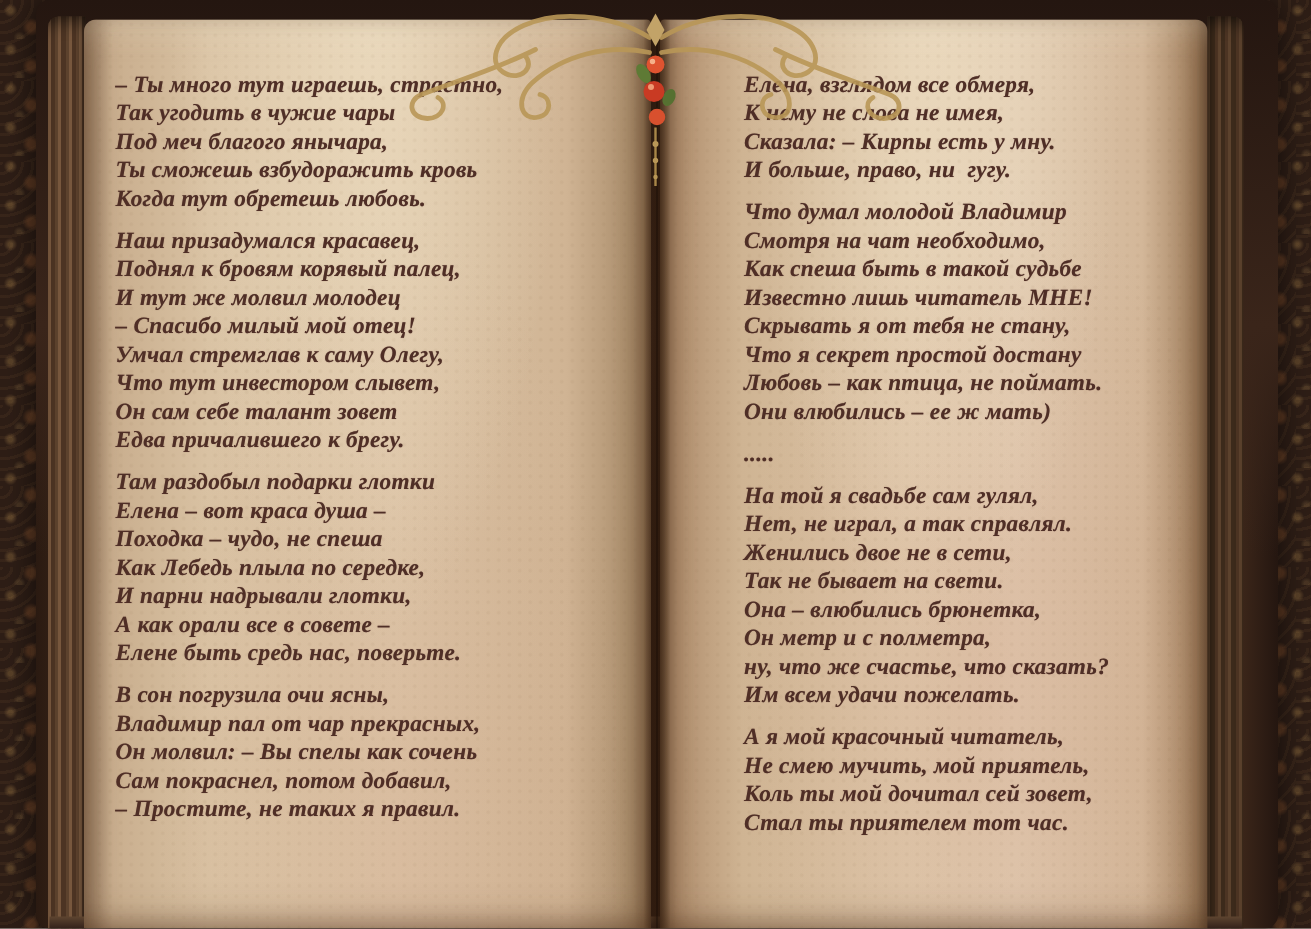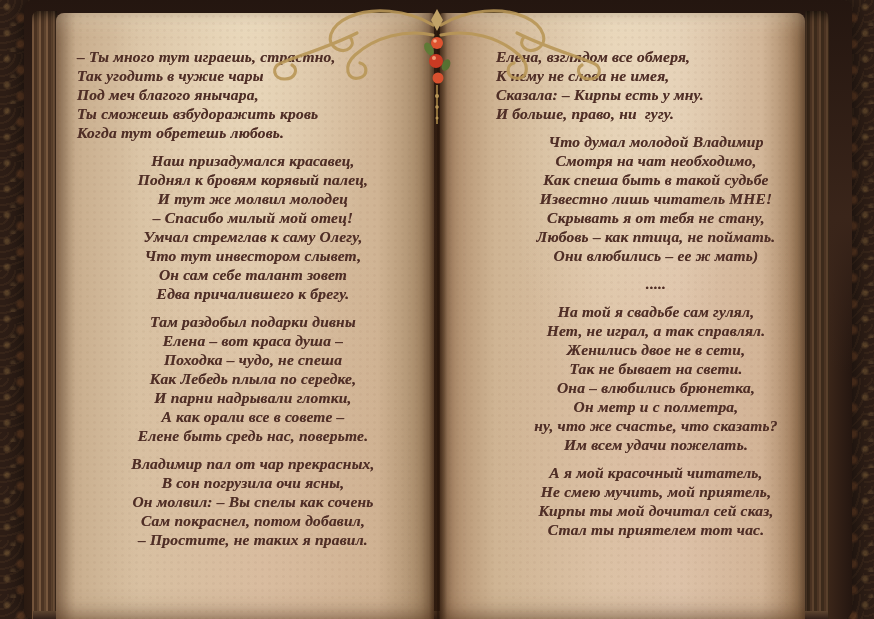--- a/index.html
+++ b/index.html
@@ -87,21 +87,21 @@
   .ornament{position:absolute;left:267px;top:3px;width:340px;height:130px;z-index:5;}
   
   .poem{
     position:absolute;z-index:4;color:#4f2e26;
     font-size:15.5px;line-height:19px;font-weight:bold;font-style:italic;
     letter-spacing:.2px;
     text-shadow:0 0 .6px rgba(79,46,38,.55);
   }
   .poem-left-col{left:77px;top:47px;width:352px;}
   .poem-right-col{left:496px;top:47px;width:320px;}
-  .stanza + .stanza{margin-top:9px;text-align:center;}
+  .stanza + .stanza{margin-top:9px;}
   .poem-line{white-space:pre;}
 </style>
 </head>
 <body>
 
 <div class="backdrop"></div>
 <div class="cover"></div>
 <div class="edge-left"></div>
 <div class="edge-right"></div>
 <div class="edge-bottom"></div>
@@ -147,64 +147,65 @@
       <div class="poem-line">Наш призадумался красавец,</div>
       <div class="poem-line">Поднял к бровям корявый палец,</div>
       <div class="poem-line">И тут же молвил молодец</div>
       <div class="poem-line">– Спасибо милый мой отец!</div>
       <div class="poem-line">Умчал стремглав к саму Олегу,</div>
       <div class="poem-line">Что тут инвестором слывет,</div>
       <div class="poem-line">Он сам себе талант зовет</div>
       <div class="poem-line">Едва причалившего к брегу.</div>
     </div>
     <div class="stanza">
-      <div class="poem-line">Там раздобыл подарки дивны</div>
+      <div class="poem-line">Там раздобыл подарки глотки</div>
       <div class="poem-line">Елена – вот краса душа –</div>
       <div class="poem-line">Походка – чудо, не спеша</div>
       <div class="poem-line">Как Лебедь плыла по середке,</div>
       <div class="poem-line">И парни надрывали глотки,</div>
       <div class="poem-line">А как орали все в совете –</div>
       <div class="poem-line">Елене быть средь нас, поверьте.</div>
     </div>
     <div class="stanza">
+      <div class="poem-line">В сон погрузила очи ясны,</div>
       <div class="poem-line">Владимир пал от чар прекрасных,</div>
-      <div class="poem-line">В сон погрузила очи ясны,</div>
       <div class="poem-line">Он молвил: – Вы спелы как сочень</div>
       <div class="poem-line">Сам покраснел, потом добавил,</div>
       <div class="poem-line">– Простите, не таких я правил.</div>
     </div>
   </div>
 <div class="poem poem-right-col">
     <div class="stanza">
       <div class="poem-line">Елена, взглядом все обмеря,</div>
       <div class="poem-line">К нему не слова не имея,</div>
       <div class="poem-line">Сказала: – Кирпы есть у мну.</div>
       <div class="poem-line">И больше, право, ни  гугу.</div>
     </div>
     <div class="stanza">
       <div class="poem-line">Что думал молодой Владимир</div>
       <div class="poem-line">Смотря на чат необходимо,</div>
       <div class="poem-line">Как спеша быть в такой судьбе</div>
       <div class="poem-line">Известно лишь читатель МНЕ!</div>
       <div class="poem-line">Скрывать я от тебя не стану,</div>
+      <div class="poem-line">Что я секрет простой достану</div>
       <div class="poem-line">Любовь – как птица, не поймать.</div>
       <div class="poem-line">Они влюбились – ее ж мать)</div>
     </div>
     <div class="stanza">
       <div class="poem-line">.....</div>
     </div>
     <div class="stanza">
       <div class="poem-line">На той я свадьбе сам гулял,</div>
       <div class="poem-line">Нет, не играл, а так справлял.</div>
       <div class="poem-line">Женились двое не в сети,</div>
       <div class="poem-line">Так не бывает на свети.</div>
       <div class="poem-line">Она – влюбились брюнетка,</div>
       <div class="poem-line">Он метр и с полметра,</div>
       <div class="poem-line">ну, что же счастье, что сказать?</div>
       <div class="poem-line">Им всем удачи пожелать.</div>
     </div>
     <div class="stanza">
       <div class="poem-line">А я мой красочный читатель,</div>
       <div class="poem-line">Не смею мучить, мой приятель,</div>
-      <div class="poem-line">Кирпы ты мой дочитал сей сказ,</div>
+      <div class="poem-line">Коль ты мой дочитал сей зовет,</div>
       <div class="poem-line">Стал ты приятелем тот час.</div>
     </div>
   </div>
 
 </body></html>

